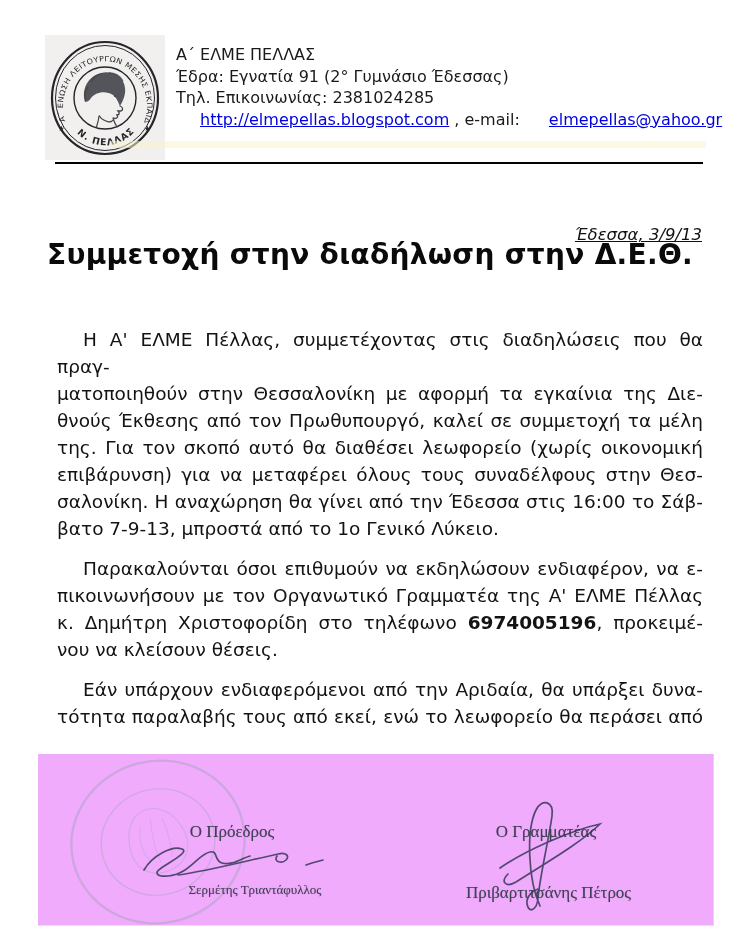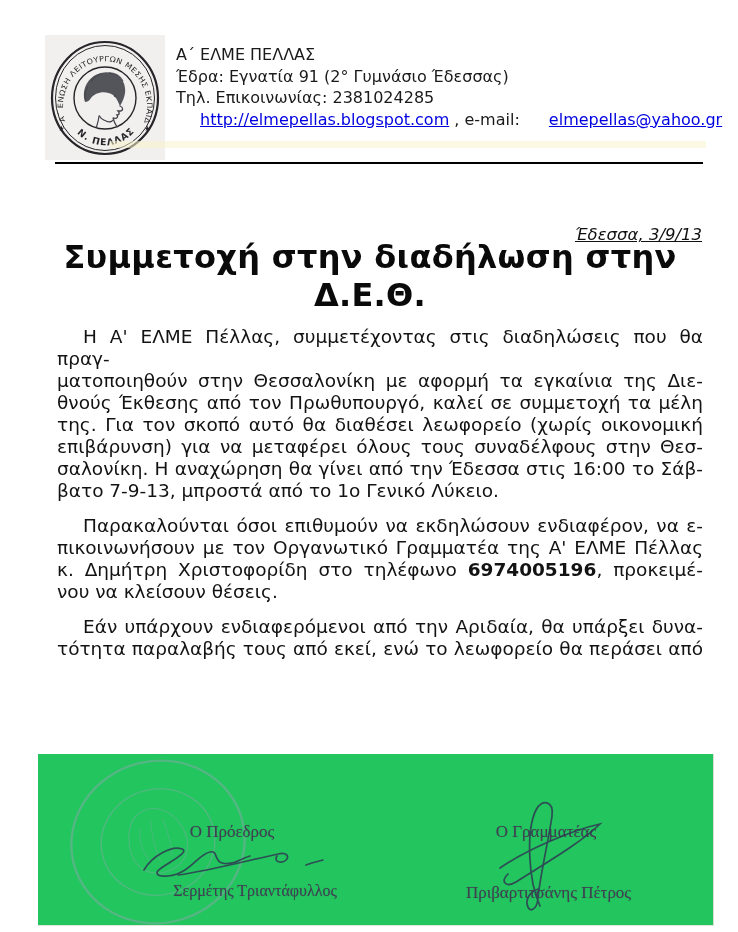--- a/index.html
+++ b/index.html
@@ -10,36 +10,36 @@
   }
   
   .logo-box { position:absolute; left:45px; top:35px; width:120px; height:125px; background:#f1f0ee; }
   .logo-box svg { display:block; width:100%; height:100%; }
   .header-text { position:absolute; left:176px; top:44px; font-size:16px; line-height:21.5px; color:#1a1a1a; }
   .header-text a { color:#0000e0; text-decoration:underline; cursor:pointer;margin-left:24px; }
   .scan-streak { position:absolute; left:110px; top:141px; width:596px; height:7px; background:#f8f2cc; opacity:.55; }
   .divider { position:absolute; left:55px; top:162px; width:648px; height:2px; background:#000; }
   
   .date-line { position:absolute; right:36px; top:194px; font-size:16.5px; font-style:italic; text-decoration:underline; color:#111;margin-top:31px; }
-  .doc-title { position:absolute; left:40px; top:238px; width:660px; text-align:center; font-size:32px; font-weight:bold; letter-spacing:.3px; color:#0a0a0a; }
+  .doc-title { position:absolute; left:40px; top:238px; width:660px; text-align:center; font-size:28px; font-weight:bold; letter-spacing:.3px; color:#0a0a0a; }
   
-  .content { position:absolute; left:57px; top:326px; width:646px; font-size:18.5px; line-height:22px; color:#131313; }
+  .content { position:absolute; left:57px; top:326px; width:646px; font-size:18.5px; line-height:27px; color:#131313; }
   .para { margin:0 0 13px 0; }
   .bline { text-align:justify; text-align-last:justify; }
   .bline.bline-last { text-align-last:left; }
   .para .bline:first-child { text-indent:26px; }
   .bline b { font-weight:bold; }
   
-  .scan-block { position:absolute; left:38px; top:754px; width:676px; height:172px; background:#22c55e;
+  .scan-block { position:absolute; left:38px; top:754px; width:676px; height:172px; background:#f0abfc;
     border-right:1px solid #dcdcd6; border-bottom:1px solid #e4e4de; }
   .scan-block .stamp { position:absolute; left:20px; top:0px; width:212px; height:172px; }
   .sig-text { position:absolute; font-family:"Liberation Serif", serif; color:#3f4052; text-align:center;
     text-shadow:0 0 1px rgba(63,64,82,.35); }
   .sig-role-left  { left:114px; top:68px;  width:160px; font-size:17px; }
-  .sig-name-left  { left:92px;  top:128px; width:250px; font-size:16px; }
+  .sig-name-left  { left:92px;  top:128px; width:250px; font-size:13px; }
   .sig-role-right { left:428px; top:68px;  width:160px; font-size:17px; }
   .sig-name-right { left:418px; top:129px; width:185px; font-size:17px; }
   .sig-svg { position:absolute; }
   .sig-svg.left  { left:100px; top:76px; width:200px; height:58px; }
   .sig-svg.right { left:448px; top:42px; width:152px; height:128px; }
 </style>
 </head>
 <body>
 
 <div class="page">

